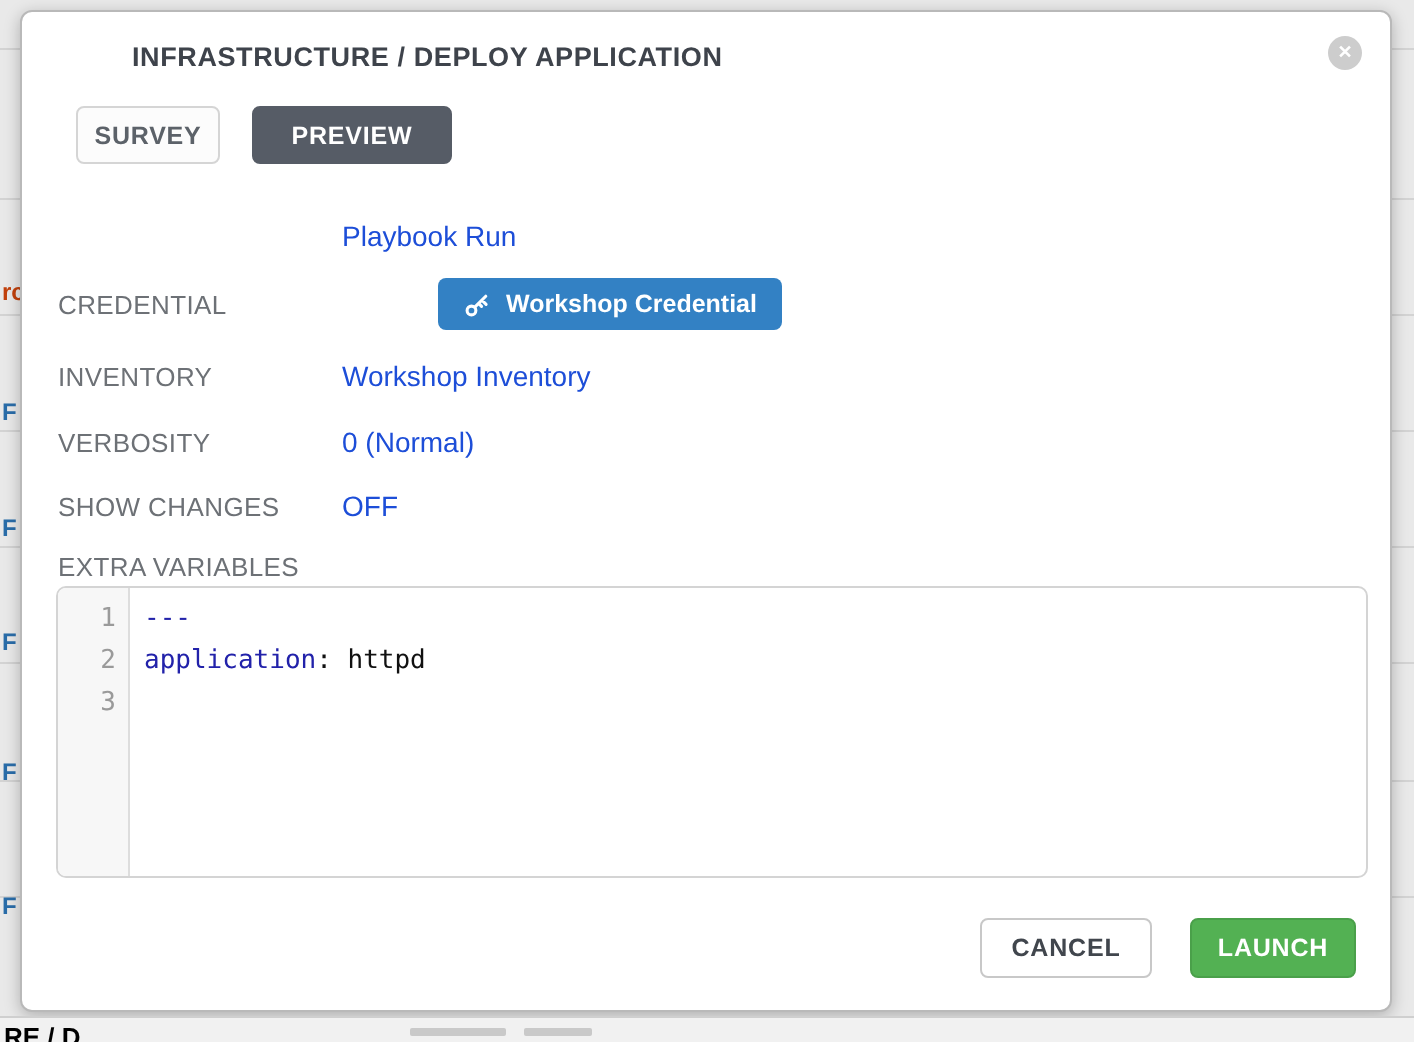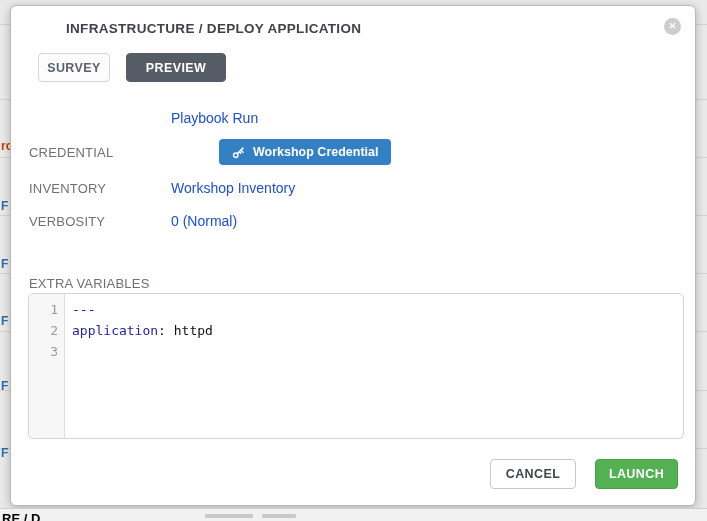--- a/index.html
+++ b/index.html
@@ -171,20 +171,24 @@
     <div class="detail-row" style="top:175px">
       <div class="row-label">INVENTORY</div>
       <div class="row-value">Workshop Inventory</div>
     </div>
 
     <div class="detail-row" style="top:208px">
       <div class="row-label">VERBOSITY</div>
       <div class="row-value">0 (Normal)</div>
     </div>
 
+    <div class="detail-row" style="top:240px">
+      <div class="row-label">SHOW CHANGES</div>
+      <div class="row-value">OFF</div>
+    </div>
 
     <div class="extra-label">EXTRA VARIABLES</div>
 
     <div class="editor">
       <div class="editor-gutter" id="editor-gutter">
           <div class="ln">1</div>
           <div class="ln">2</div>
           <div class="ln">3</div>
         </div>
       <div class="editor-code" id="editor-code">

